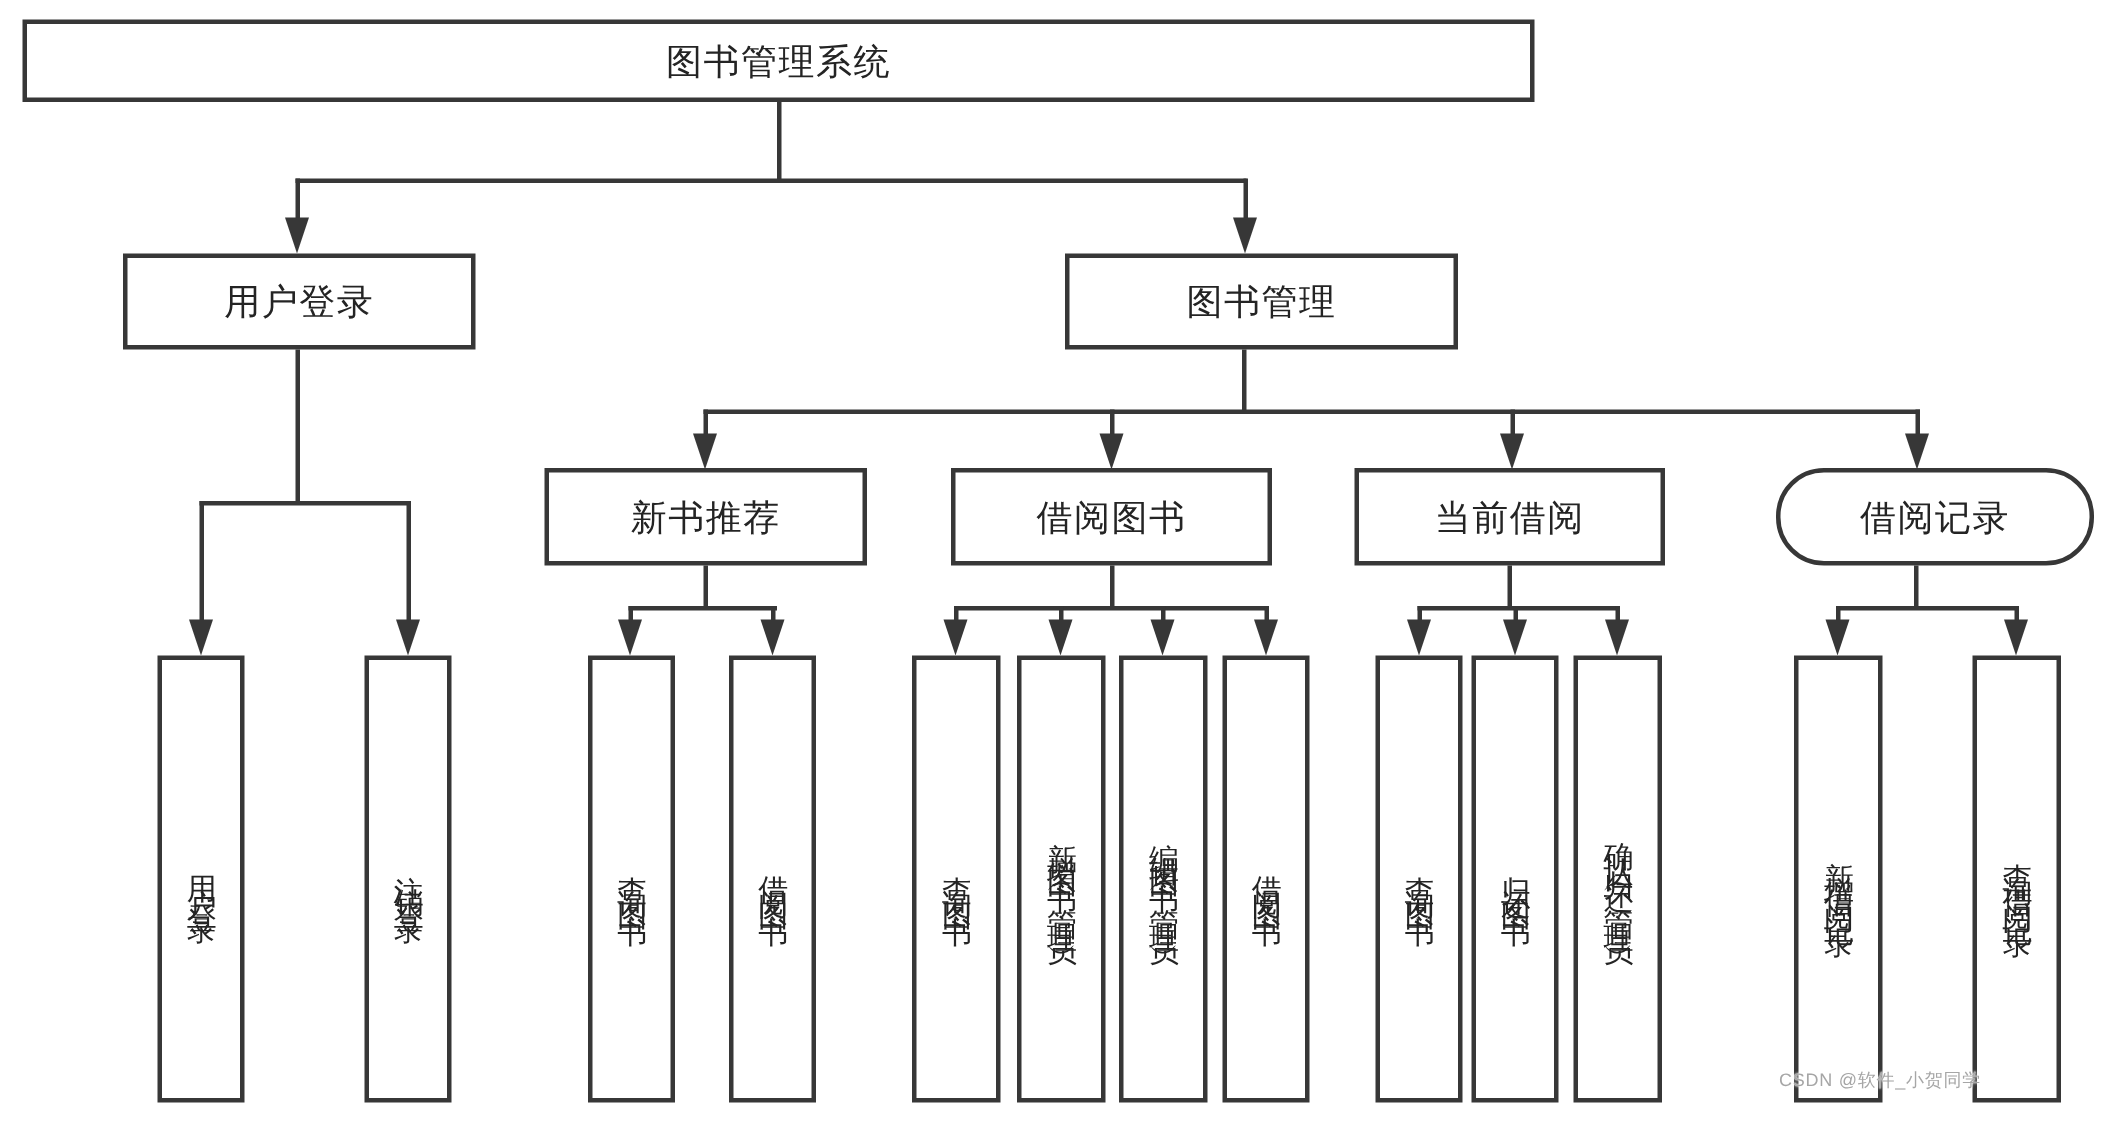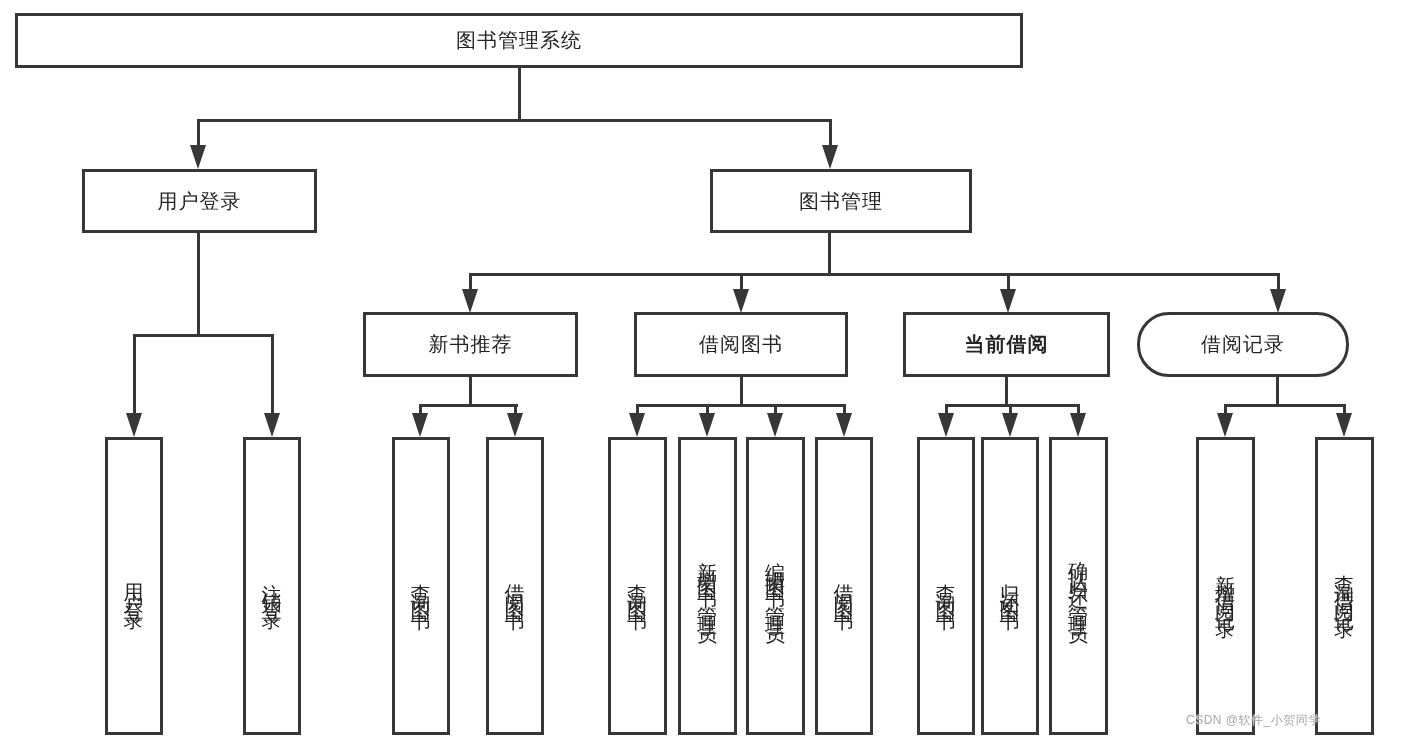--- a/index.html
+++ b/index.html
@@ -4,21 +4,21 @@
 <style>
   html,body{margin:0;padding:0;background:#fff;}
   .stage{
     position:relative;width:1405px;height:747px;background:#ffffff;
     font-family:"Liberation Sans","DejaVu Sans",sans-serif;overflow:hidden;
   }
   .box{
     position:absolute;box-sizing:border-box;border:3px solid #373737;background:#ffffff;
     display:flex;align-items:center;justify-content:center;color:#242424;
   }
-  .h-label{font-size:20px;letter-spacing:1px;white-space:nowrap;}
+  .h-label{font-size:24px;letter-spacing:1px;white-space:nowrap;}
   .leaf .v-label{
     writing-mode:vertical-rl;text-orientation:mixed;
     font-size:20px;letter-spacing:9px;line-height:1.1;white-space:nowrap;
   }
   .vline{position:absolute;width:3px;background:#373737;}
   .hline{position:absolute;height:3px;background:#373737;}
   .arrow{
     position:absolute;width:0;height:0;
     border-left:8px solid transparent;border-right:8px solid transparent;
     border-top:24px solid #373737;
@@ -69,24 +69,24 @@
   <div class="arrow" style="left:1000px;top:289px;"></div>
   <div class="vline" style="left:1277px;top:273px;height:17px;"></div>
   <div class="arrow" style="left:1270px;top:289px;"></div>
 
   <div class="box" style="left:363px;top:312px;width:215px;height:65px;align-items:center;">
     <span class="h-label">新书推荐</span>
   </div>
   <div class="box" style="left:634px;top:312px;width:214px;height:65px;">
     <span class="h-label">借阅图书</span>
   </div>
-  <div class="box" style="left:903px;top:312px;width:207px;height:65px;font-weight:bold;">
+  <div class="box" style="left:903px;top:312px;width:207px;height:65px;">
     <span class="h-label">当前借阅</span>
   </div>
-  <div class="box" style="left:1137px;top:312px;width:212px;height:65px;border-radius:32px;">
+  <div class="box" style="left:1184px;top:312px;width:212px;height:65px;border-radius:32px;">
     <span class="h-label">借阅记录</span>
   </div>
 
   <div class="vline" style="left:469px;top:377px;height:29px;"></div>
   <div class="hline" style="left:419px;top:404px;width:99px;"></div>
   <div class="vline" style="left:419px;top:404px;height:11px;"></div>
   <div class="arrow" style="left:412px;top:413px;"></div>
   <div class="vline" style="left:514px;top:404px;height:11px;"></div>
   <div class="arrow" style="left:507px;top:413px;"></div>
 

